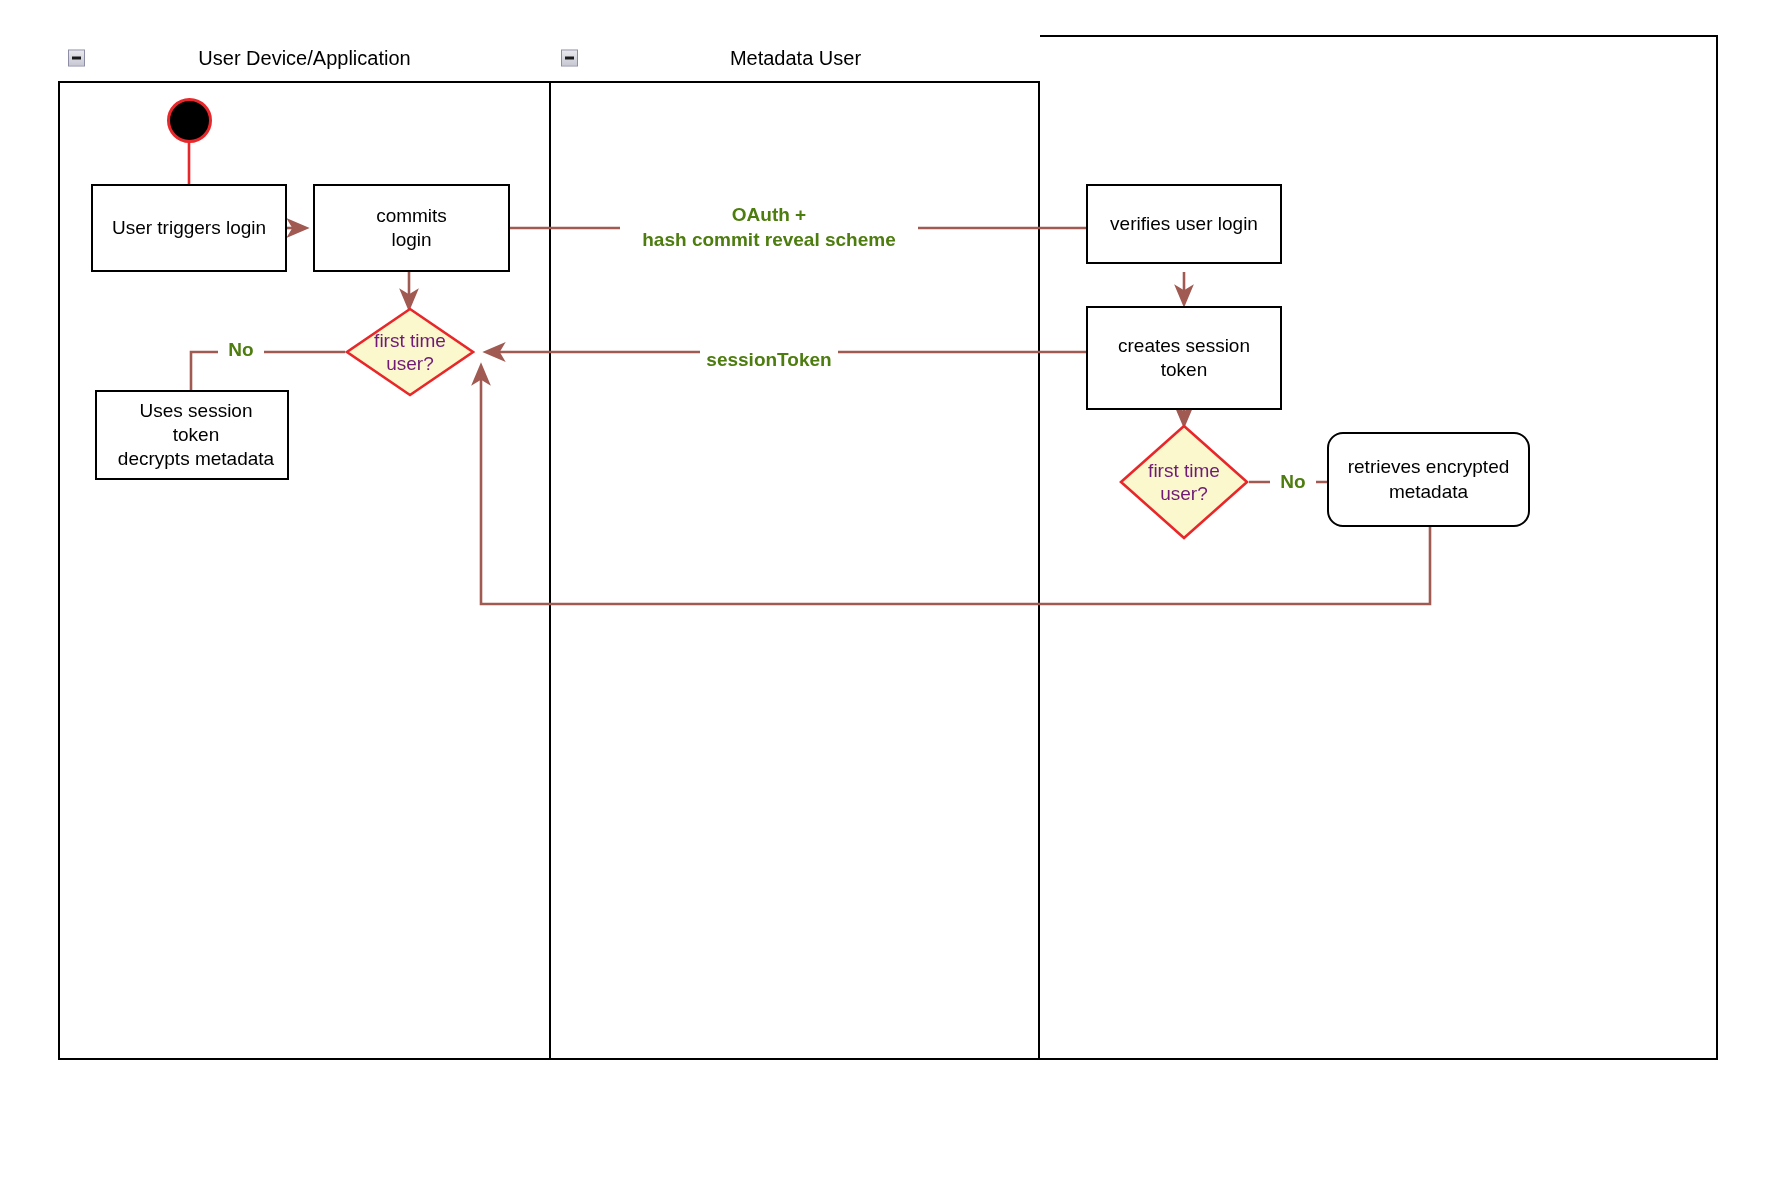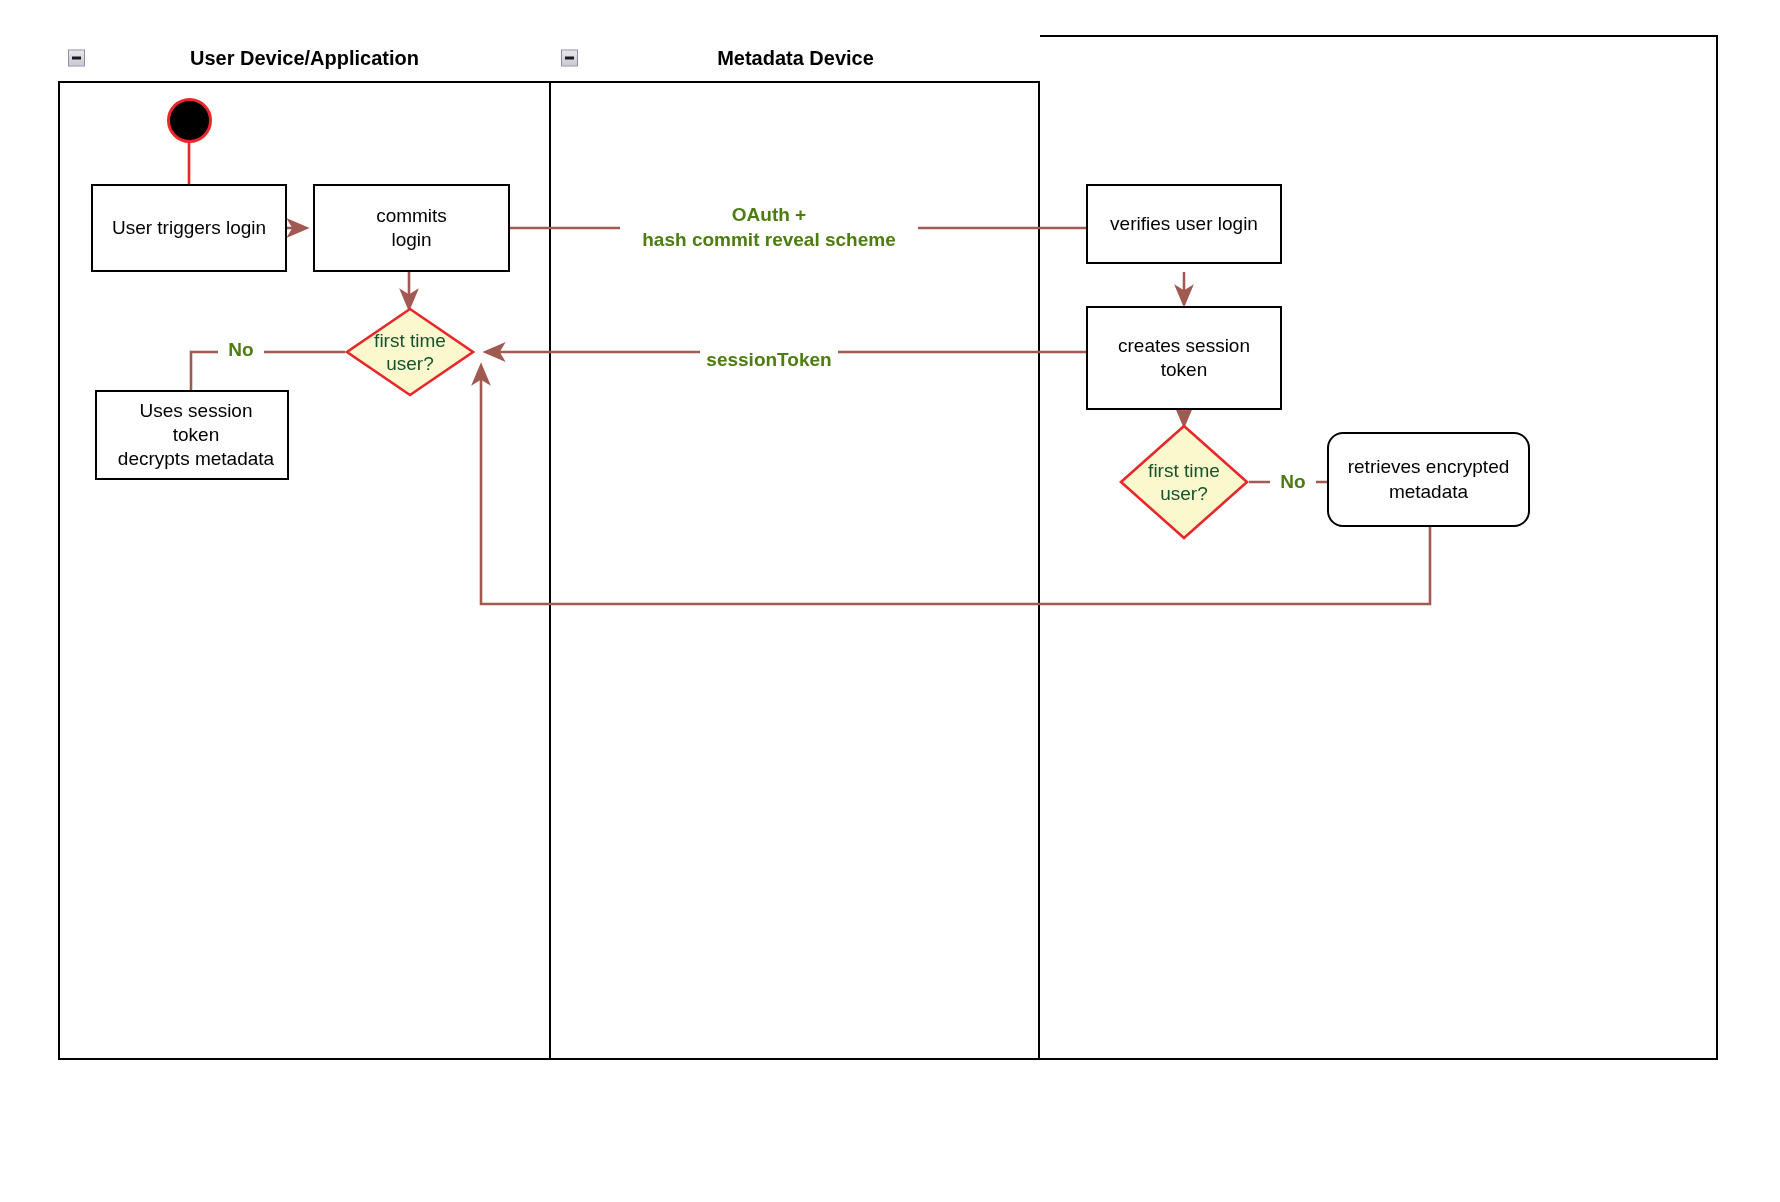--- a/index.html
+++ b/index.html
@@ -4,40 +4,40 @@
 <style>
   html,body{margin:0;padding:0;background:#ffffff;}
   body{font-family:"Liberation Sans", sans-serif;}
   #canvas{position:relative;width:1780px;height:1202px;background:#ffffff;overflow:hidden;}
 
   
   .pool{position:absolute;box-sizing:border-box;border:2px solid #000;background:#fff;}
   .lane{position:absolute;box-sizing:border-box;border-right:2px solid #000;}
   .lane-header{position:absolute;box-sizing:border-box;border-bottom:2px solid #000;
       display:flex;align-items:center;justify-content:center;background:#fff;}
-  .lane-title{font-size:20px;font-weight:bold;color:#000;letter-spacing:0px;}
+  .lane-title{font-size:20px;font-weight:normal;color:#000;letter-spacing:0px;}
   .collapse-icon{position:absolute;left:10px;top:50%;transform:translateY(-50%);
       width:17px;height:17px;box-sizing:border-box;
       background:linear-gradient(#e8e8ec,#c8c8d4);
       border:1px solid #8d8da5;display:flex;align-items:center;justify-content:center;}
   .collapse-icon i{display:block;width:9px;height:3px;background:#1a1a1a;}
 
   
   .node{position:absolute;box-sizing:border-box;background:#fff;border:2px solid #000;
       display:flex;align-items:center;justify-content:center;text-align:center;
       font-size:19px;color:#000;line-height:1.28;padding:2px 6px;}
   .start-node{position:absolute;border-radius:50%;background:#000;border:3px solid #e8272a;
       box-sizing:border-box;}
 
   
   .diamond{position:absolute;}
   .diamond svg{position:absolute;left:0;top:0;}
   .diamond .dlabel{position:absolute;left:0;top:0;width:100%;height:100%;
       display:flex;align-items:center;justify-content:center;text-align:center;
-      font-size:19px;color:#14532d;line-height:1.22;}
+      font-size:19px;color:#701a75;line-height:1.22;}
 
   
   #edges{position:absolute;left:0;top:0;width:1780px;height:1202px;}
 
   
   .elabel{position:absolute;font-size:19px;color:#4d7c0f;background:#fff;
       text-align:center;line-height:1.3;padding:0 4px;white-space:pre;font-weight:bold;}
 </style>
 </head>
 <body>
@@ -52,21 +52,21 @@
   <div class="lane-header" style="left:58px;top:35px;width:493px;height:48px;">
     <span class="collapse-icon">
         <i></i>
       </span>
     <span class="lane-title">User Device/Application</span>
   </div>
   <div class="lane-header" style="left:551px;top:35px;width:489px;height:48px;">
     <span class="collapse-icon">
         <i></i>
       </span>
-    <span class="lane-title">Metadata Device</span>
+    <span class="lane-title">Metadata User</span>
   </div>
 
   <svg id="edges" viewBox="0 0 1780 1202" xmlns="http://www.w3.org/2000/svg">
     <defs>
       <marker id="ah" markerWidth="10" markerHeight="10" refX="7.2" refY="4" orient="auto">
         <path d="M0,0.2 L9,4 L0,7.8 L2.3,4 Z" fill="#a05a52"></path>
       </marker>
       <marker id="ahs" markerWidth="10" markerHeight="10" refX="7.2" refY="4" orient="auto">
         <path d="M0,0.2 L9,4 L0,7.8 L2.3,4 Z" fill="#a05a52"></path>
       </marker>

